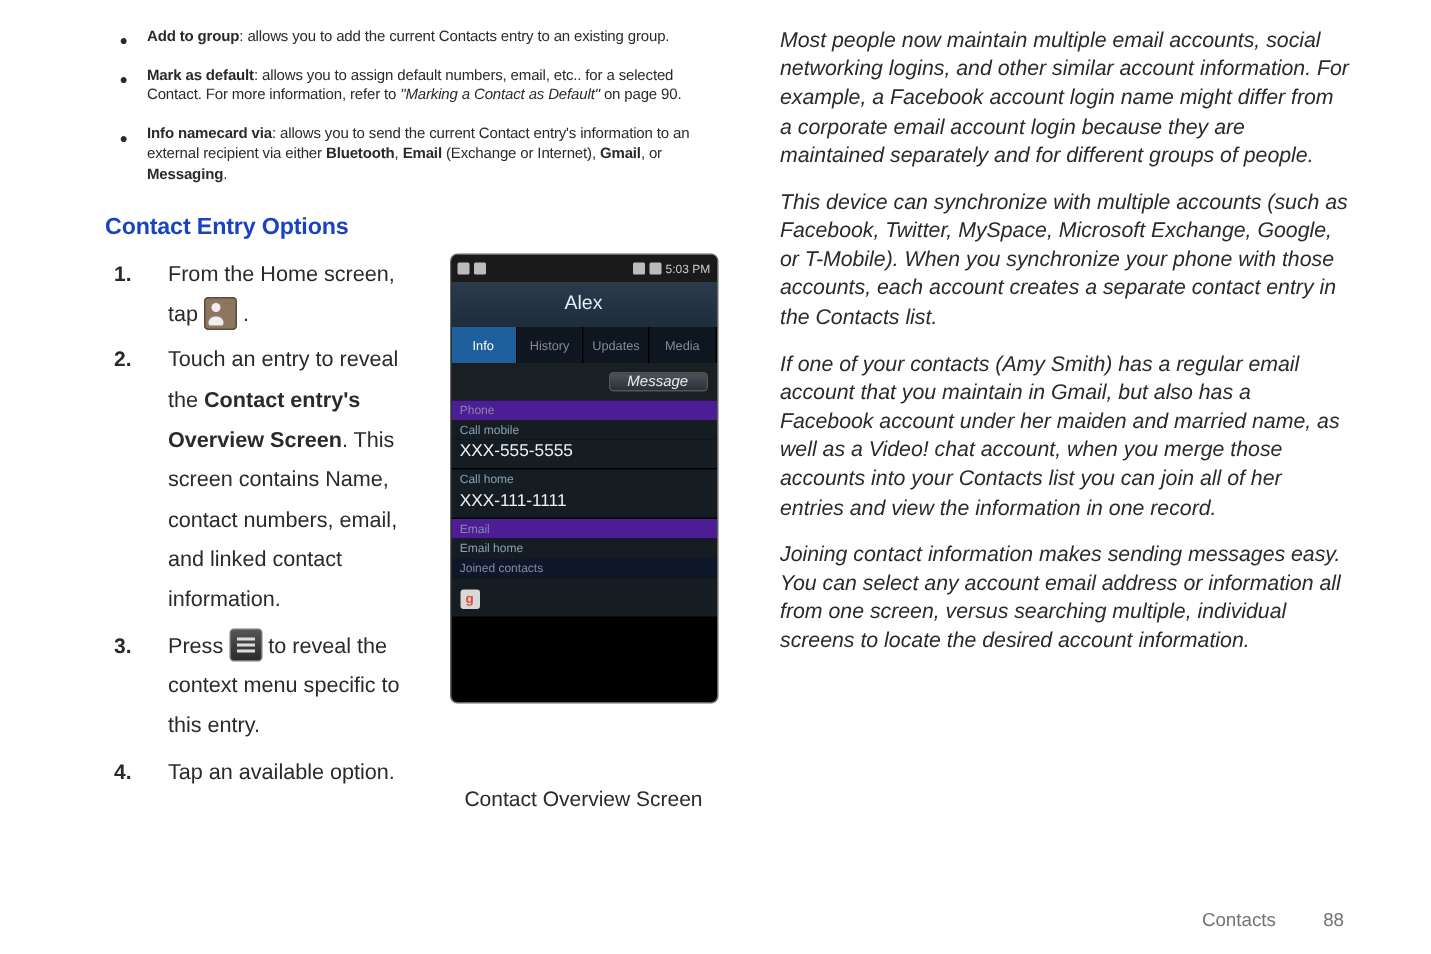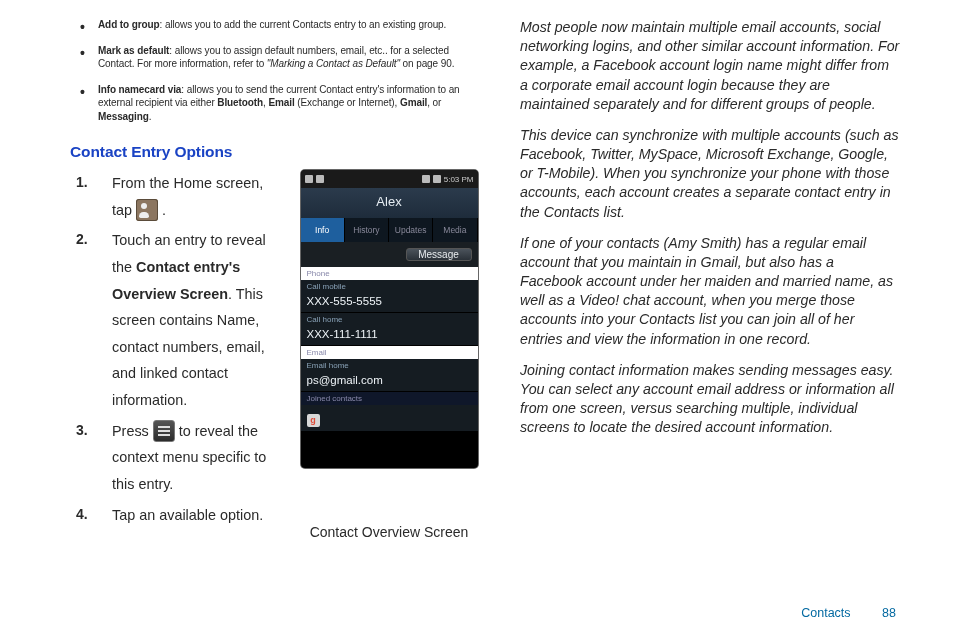--- a/index.html
+++ b/index.html
@@ -51,40 +51,40 @@
   .mini-ico { width:8px; height:8px; background:#bbb; border-radius:1px;}
   .header { height: 30px; background: linear-gradient(#2b3b4c,#1e2c3b); display:flex; align-items:center; gap:6px; padding:0 6px;flex-direction:column;}
   .avatar { width:21px; height:21px; background:#c89a7a; border-radius:2px; overflow:hidden; position:relative;}
   .avatar:after{content:"";position:absolute;left:4px;top:3px;width:12px;height:12px;border-radius:50%;background:#8a5a3a;}
   .cname { color:#e6edf3; font-size:13px; flex:1;}
   .star { color:#f1c40f; font-size:14px;}
   .tabs { height:24px; background:#0e1720; display:flex; }
   .tab { flex:1; display:flex; align-items:center; justify-content:center; font-size:8.5px; color:#889; border-right:1px solid #000;}
   .tab.active { background:#1e5f9e; color:#fff; }
   .msgbtn-row { background:#1a1f23; padding:6px 6px 6px 105px;}
-  .msgbtn { background: linear-gradient(#4b535b,#2a3138); color:#e8ecef; font-size:10px; text-align:center; padding:0 0; border-radius:3px; border:1px solid #555;}
-  .sect-label { font-size:8px; color:#88a; background:#ffffff; padding:2px 6px; }
+  .msgbtn { background: linear-gradient(#4b535b,#2a3138); color:#e8ecef; font-size:10px; text-align:center; padding:0 0; border-radius:3px; border:1px solid #555;font-style:italic;}
+  .sect-label { font-size:8px; color:#88a; background:#4c1d95; padding:2px 6px; }
   .field-label { font-size:8px; color:#88a0b5; background:#151c22; padding:2px 6px; }
   .field-value { font-size:11.5px; color:#eef3f7; background:#151c22; padding:2px 6px 5px 6px; border-bottom:1px solid #000;}
   .joined-sep { font-size:8px; color:#88a; background:#0f172a; padding:2px 6px;}
   .joined-icons { background:#151c22; padding:4px 6px;}
   .gicon { width:13px; height:13px; background:#d8d8d8; color:#de4c3a; font-size:9px; display:inline-flex; align-items:center; justify-content:center; border-radius:2px; font-weight:bold;}
   .phone-caption { font-size: 14px; margin-top: 8px; }
 
   .inline-icon {
     display:inline-block; width:22px; height:22px; vertical-align: -6px;
     border-radius:3px;
   }
   .icon-contacts { background:#8c7660; box-shadow: inset 0 0 0 1px #5a4b3a; position:relative;}
   .icon-contacts:after{content:"";position:absolute;left:5px;top:4px;width:6px;height:6px;border-radius:50%;background:#eee;}
   .icon-contacts:before{content:"";position:absolute;left:3px;bottom:3px;width:10px;height:6px;border-radius:5px 5px 2px 2px;background:#eee;}
   .icon-menu { background: linear-gradient(#555,#2b2b2b); position:relative; border:1px solid #777;}
   .icon-menu:before{content:"";position:absolute;left:4px;right:4px;top:5px;height:2px;background:#ddd; box-shadow:0 4px 0 #ddd, 0 8px 0 #ddd;}
 
-  .footer { position:absolute; bottom: 16px; right:58px; font-size:12.5px; color:#0369a1;}
+  .footer { position:absolute; bottom: 16px; right:58px; font-size:12.5px; color:#737373;}
   .footer .pn { margin-left: 28px; }
 
   .bold { font-weight: 700; }
   .italic { font-style: italic; }
 </style>
 </head>
 <body>
 
 <div class="col col-left">
 
@@ -151,21 +151,20 @@
         <div class="msgbtn-row">
           <div class="msgbtn">Message</div>
         </div>
         <div class="sect-label">Phone</div>
         <div class="field-label">Call mobile</div>
         <div class="field-value">XXX-555-5555</div>
         <div class="field-label">Call home</div>
         <div class="field-value">XXX-111-1111</div>
         <div class="sect-label">Email</div>
         <div class="field-label">Email home</div>
-        <div class="field-value">ps@gmail.com</div>
         <div class="joined-sep">Joined contacts</div>
         <div class="joined-icons">
           <span class="gicon">g</span>
         </div>
       </div>
       <div class="phone-caption">Contact Overview Screen</div>
     </div>
   </div>
 </div>
 

